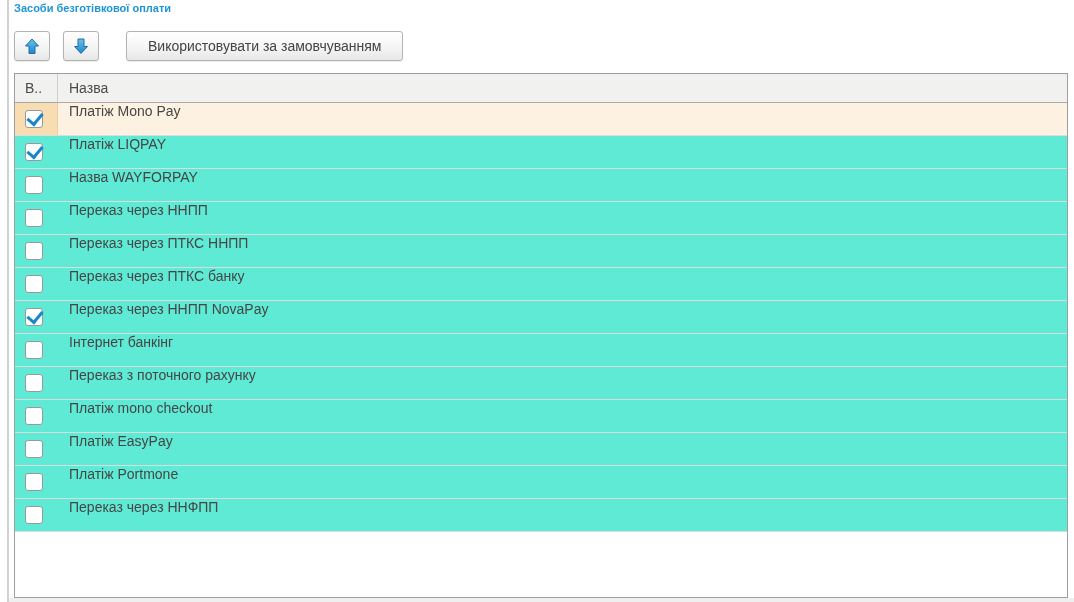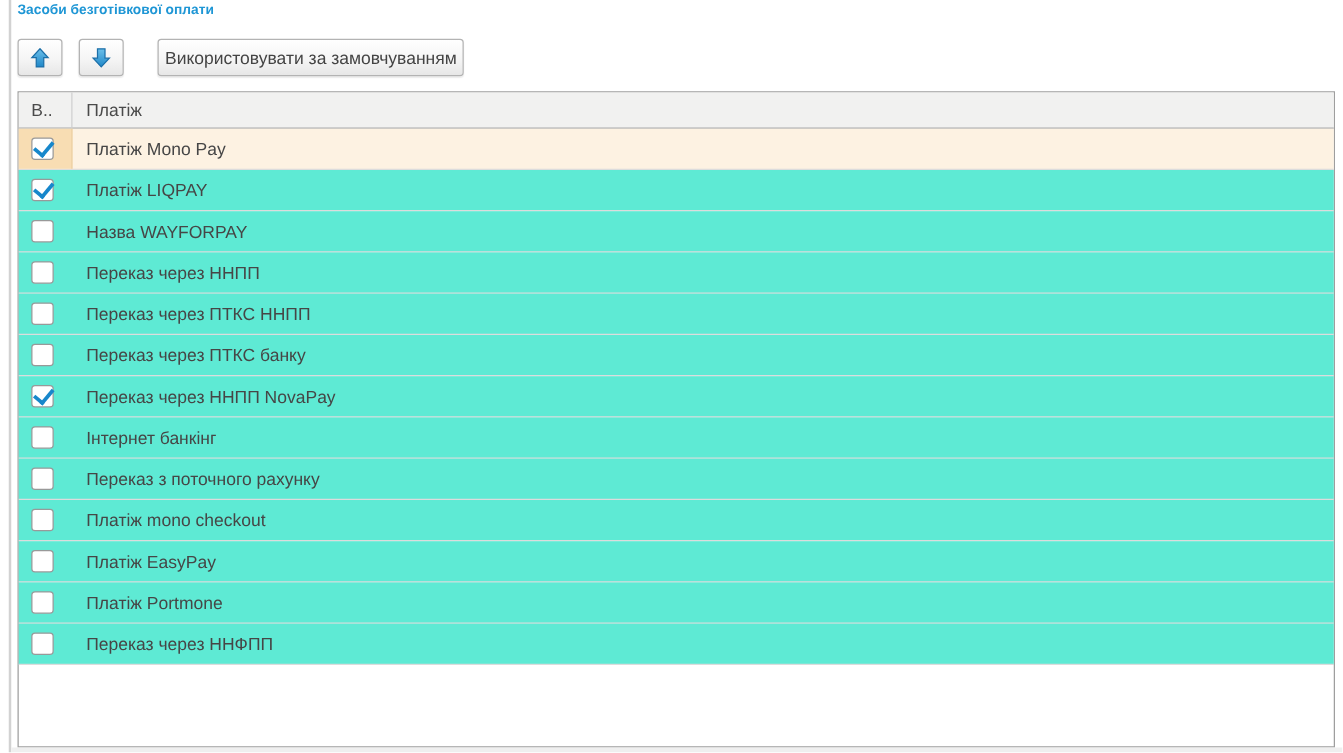--- a/index.html
+++ b/index.html
@@ -29,21 +29,21 @@
     height: 30px;
     border: 1px solid #b3b3b3;
     border-radius: 3px;
     background: linear-gradient(to bottom, #ffffff 0%, #f5f5f5 55%, #e7e7e7 100%);
     box-shadow: 0 1px 1px rgba(0,0,0,0.08);
     color: #444444;
     font-size: 14px;
     font-family: "Liberation Sans", sans-serif;
     display: flex; align-items: center; justify-content: center;
     cursor: pointer;
-    padding: 0 5px;
+    padding: 0 21px;
     white-space: nowrap;
   }
   .btn.icon-btn { width: 36px; padding: 0; }
   .btn.up { margin-right: 13px; }
   .btn.down { margin-right: 27px; }
   .btn.use-default { margin-right: 19px; }
   .table {
     position: absolute; left: 14px; top: 73px;
     width: 1054px; height: 525px;
     border: 1px solid #9e9e9e;
@@ -66,21 +66,21 @@
     display: flex; height: 33px;
     border-bottom: 1px solid #dcdcdc;
     background: #5eead4;
     cursor: pointer;
   }
   .row .cell-check {
     width: 43px; display: flex; align-items: center;
     padding-left: 10px;
   }
   .row .cell-name {
-    flex: 1; display: flex; align-items: center;
+    flex: 1; display: flex; align-items: flex-start;
     padding-left: 11px;
     color: #464646; font-size: 14px;
     white-space: nowrap; overflow: hidden;
   }
   .row.selected { background: var(--selected-row-bg, #fdf2e2); }
   .row.selected .cell-check {
     background: var(--selected-cell-bg, #f8ddb3);
     border-right: 1px solid #eccfa4;
   }
   .row.bold .cell-name { font-weight: 400; }
@@ -136,21 +136,21 @@
       </defs>
       <path d="M8 15.5 L1.5 8.5 H5 V1 H11 V8.5 H14.5 Z" fill="url(#gDn)" stroke="#1c6fa8" stroke-width="1"></path>
     </svg>
   </button>
   <button class="btn use-default">Використовувати за замовчуванням</button>
 </div>
 
 <div class="table">
   <div class="thead">
     <div class="th col-use">В..</div>
-    <div class="th col-name">Платіж</div>
+    <div class="th col-name">Назва</div>
   </div>
   <div class="tbody">
       <div class="row selected">
     <div class="cell-check">
       <span class="checkbox checked"></span>
     </div>
     <div class="cell-name">
       <span>Платіж Mono Pay</span>
     </div>
   </div>

